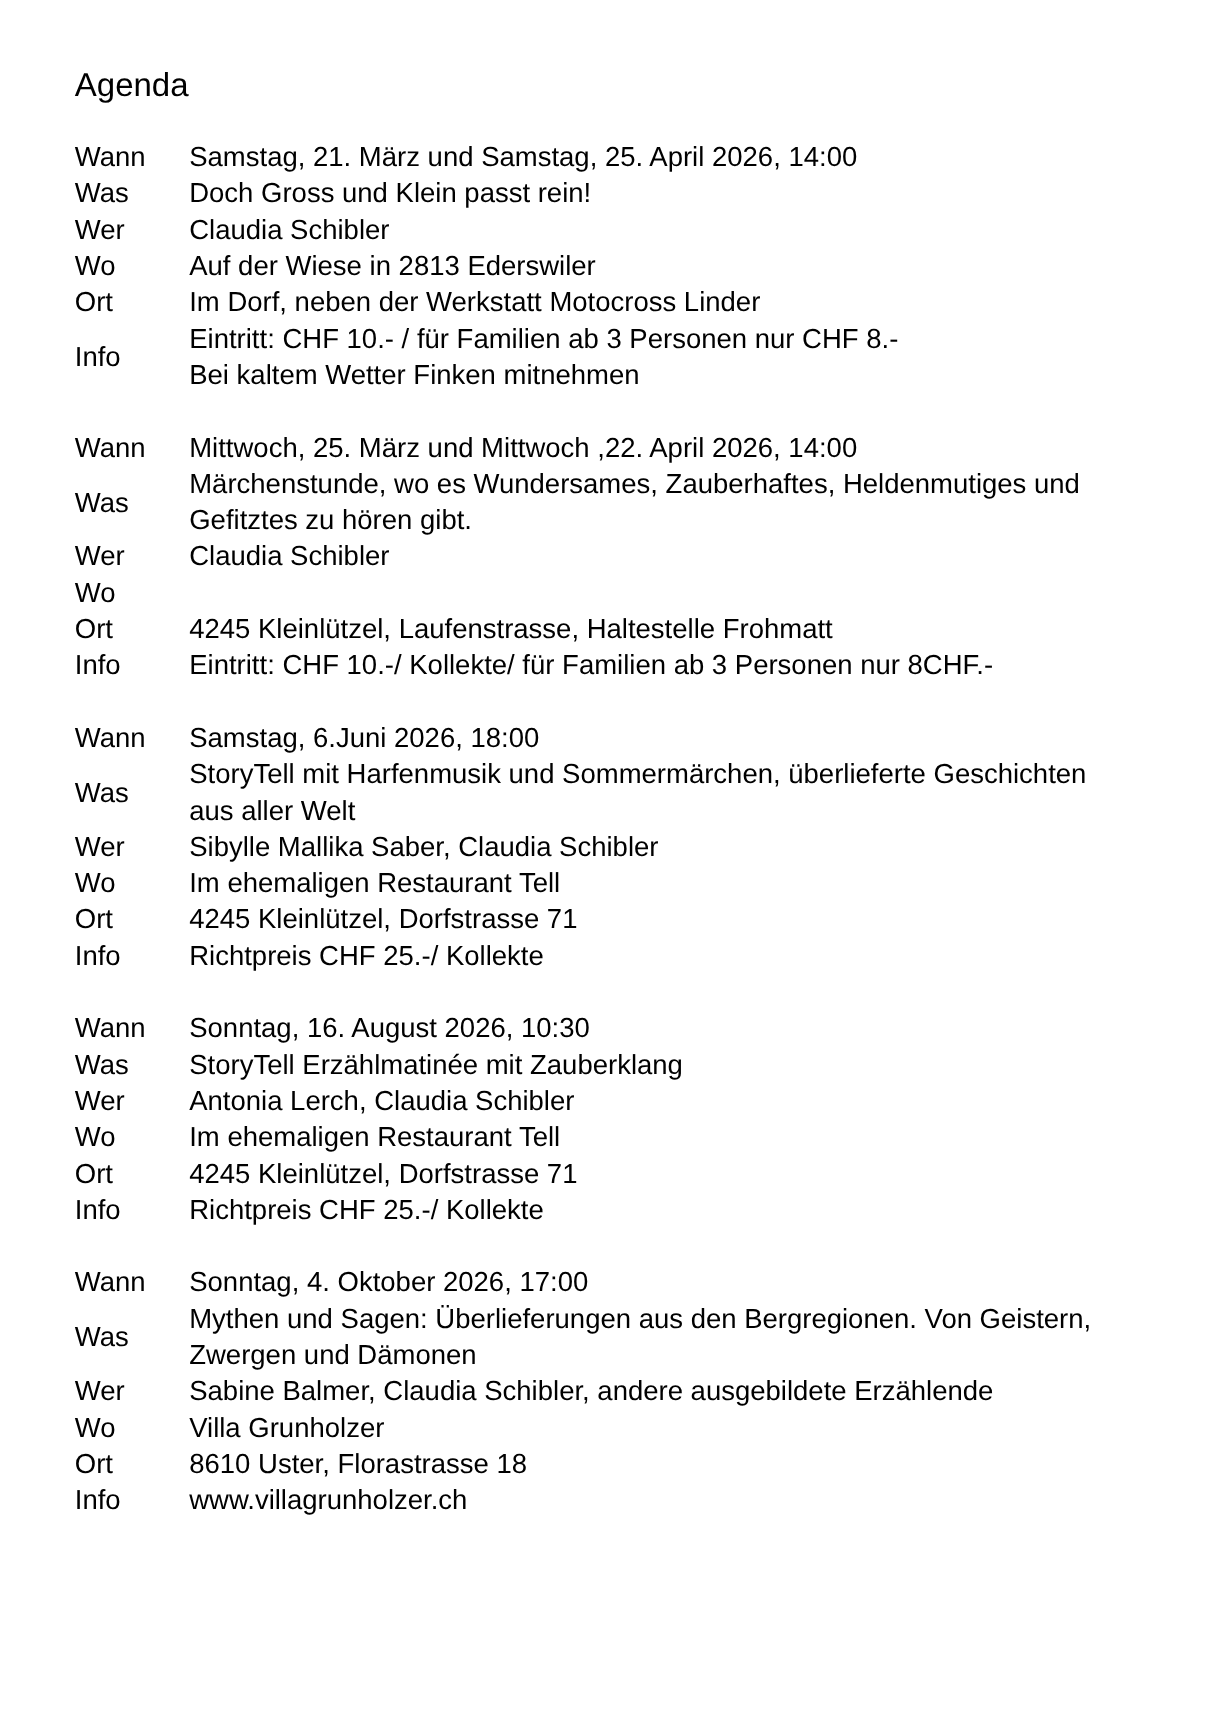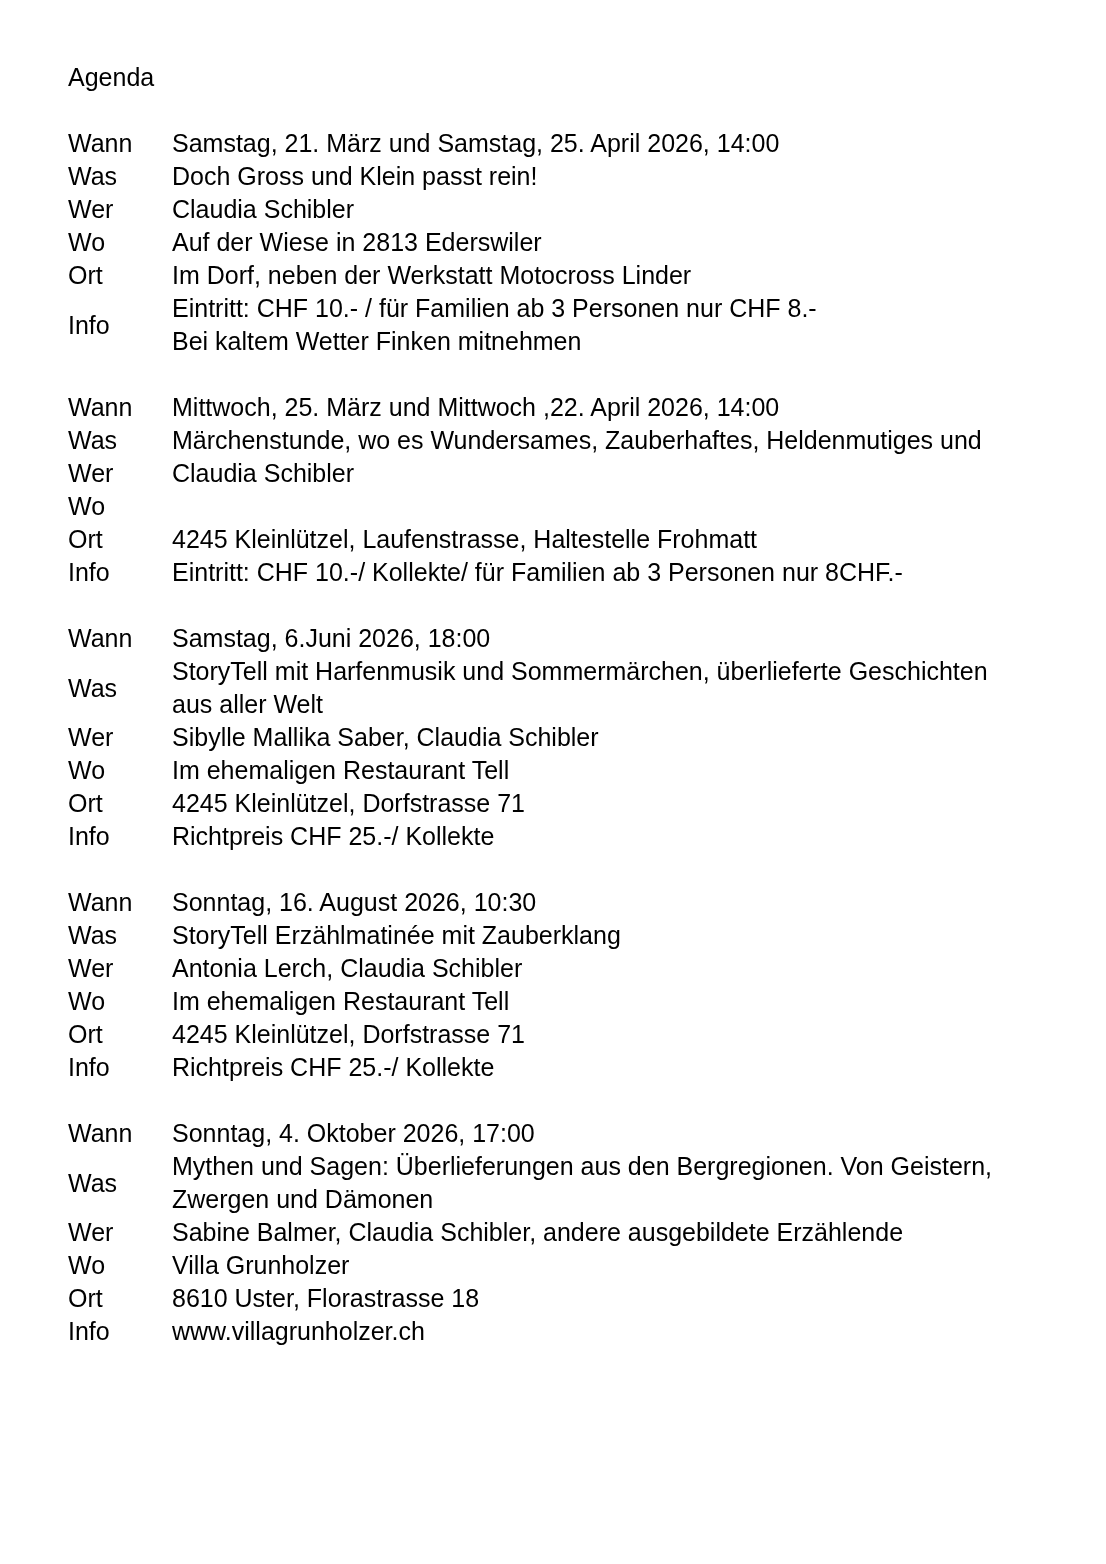--- a/index.html
+++ b/index.html
@@ -15,21 +15,21 @@
     padding: 61px 70px 0 68px;
     background: #ffffff;
     color: #000000;
     font-family: "Liberation Sans", "DejaVu Sans", sans-serif;
     font-size: 25px;
     line-height: 33px;
     overflow: hidden;
   }
   .doc-title {
     margin: 0 0 33px 0;
-    font-size: 25px;
+    font-size: 30px;
     font-weight: 400;
   }
   .sections > .section + .section {
     margin-top: 33px;
   }
   .row {
     display: flex;
     align-items: center;
   }
   .row .label {
@@ -93,20 +93,21 @@
         <div class="row">
     <div class="label">Wann</div>
     <div class="value">
             <span class="line">Mittwoch, 25. März und Mittwoch ,22. April 2026, 14:00</span>
           </div>
   </div>
         <div class="row">
     <div class="label">Was</div>
     <div class="value">
             <span class="line">Märchenstunde, wo es Wundersames, Zauberhaftes, Heldenmutiges und</span>
+            <span class="line">Gefitztes zu hören gibt.</span>
           </div>
   </div>
         <div class="row">
     <div class="label">Wer</div>
     <div class="value">
             <span class="line">Claudia Schibler</span>
           </div>
   </div>
         <div class="row">
     <div class="label">Wo</div>

